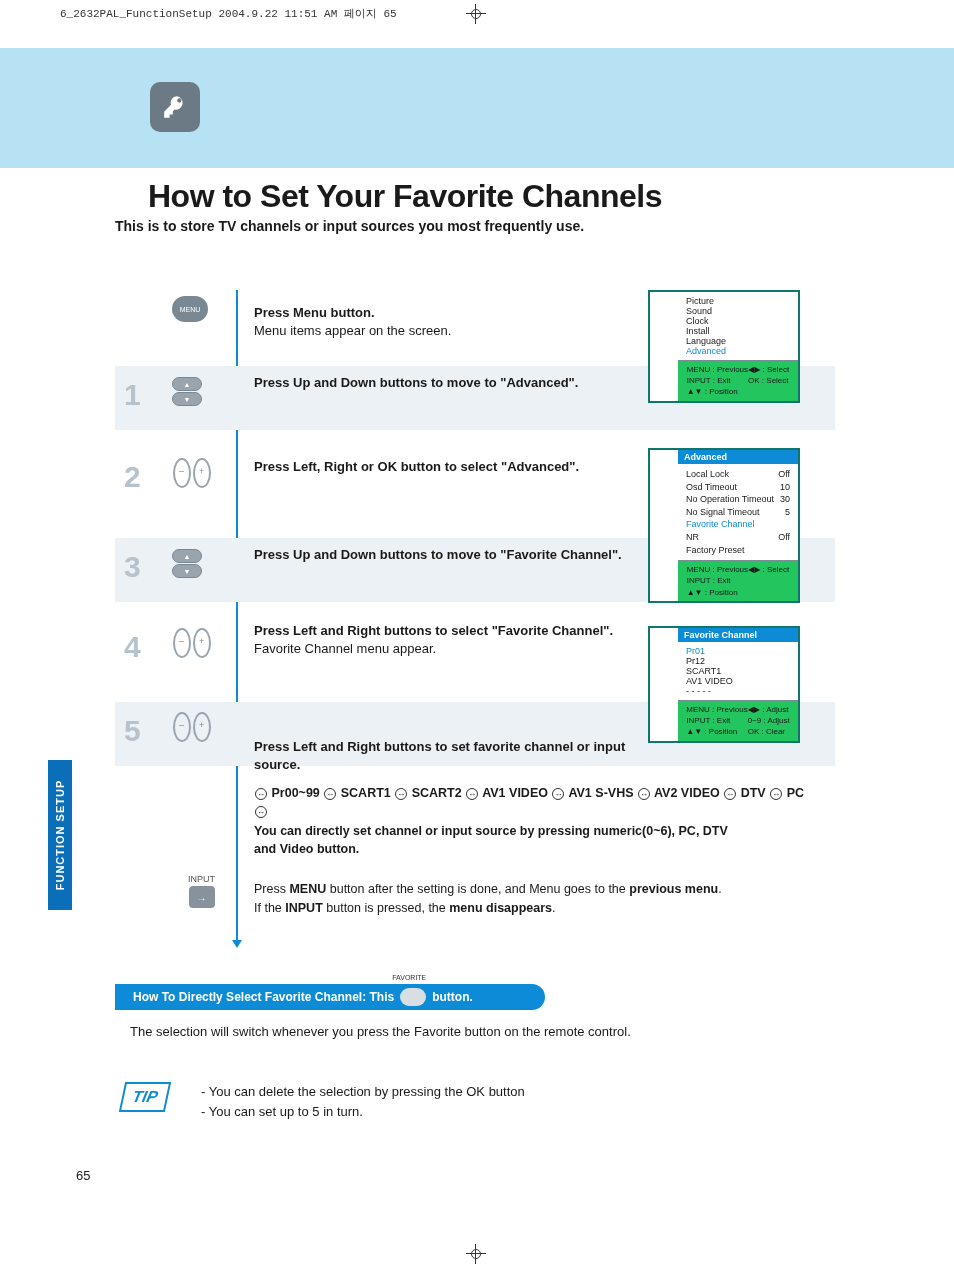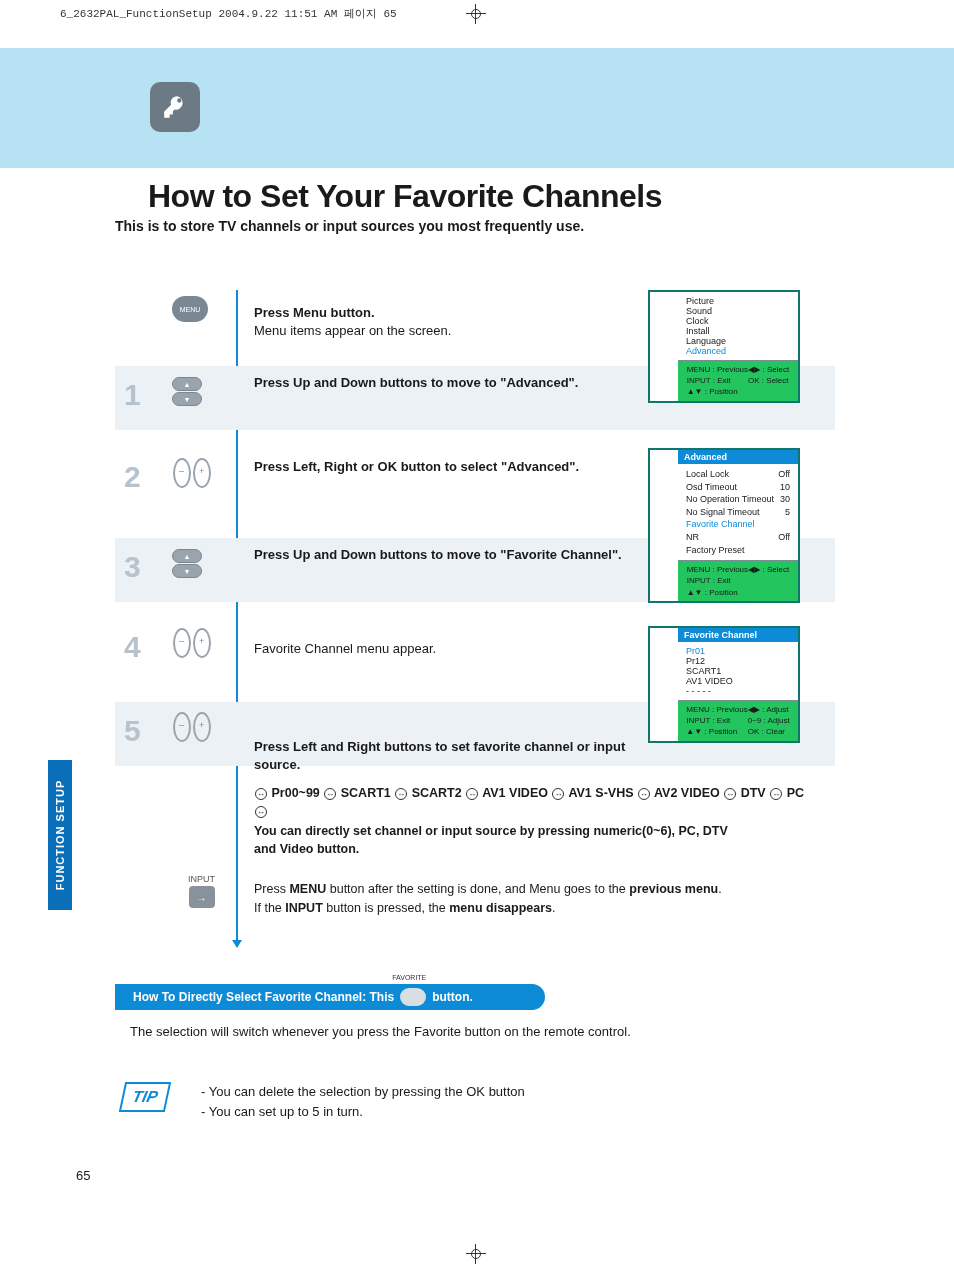--- a/index.html
+++ b/index.html
@@ -243,21 +243,21 @@
 </div>
 <div class="step-content" style="top:546px;">
   <b>Press Up and Down buttons to move to "Favorite Channel".</b>
 </div>
 
 <div class="step-num" style="top:630px;">4</div>
 <div class="icon-col" style="top:628px;">
   <span class="oval-btn"></span><span class="oval-btn plus"></span>
 </div>
 <div class="step-content" style="top:622px;">
-  <br>
+  <b>Press Left and Right buttons to select "Favorite Channel".</b><br>
   <span>Favorite Channel menu appear.</span>
 </div>
 
 <div class="step-band" style="top:702px;"></div>
 <div class="step-num" style="top:714px;">5</div>
 <div class="icon-col" style="top:712px;">
   <span class="oval-btn"></span><span class="oval-btn plus"></span>
 </div>
 <div class="step-content" style="top:710px;margin-top:28px;">
   <b>Press Left and Right buttons to set favorite channel or input source.</b>

